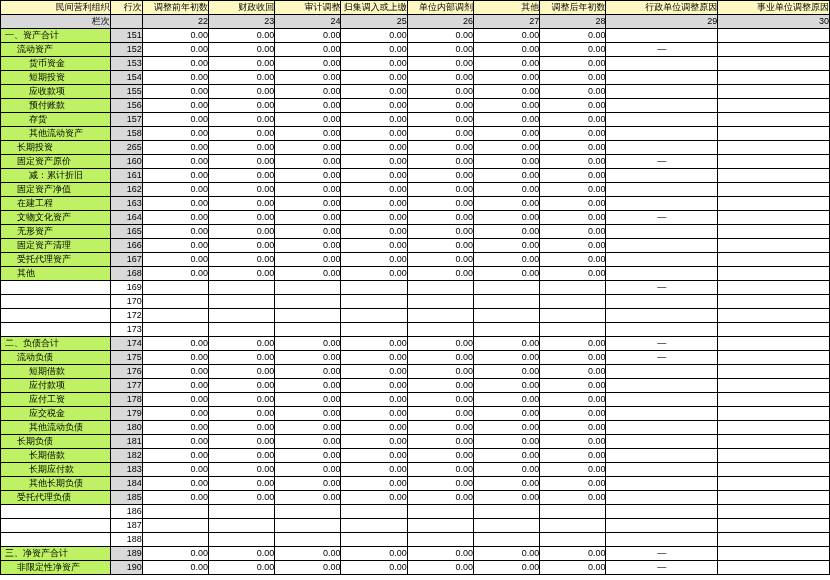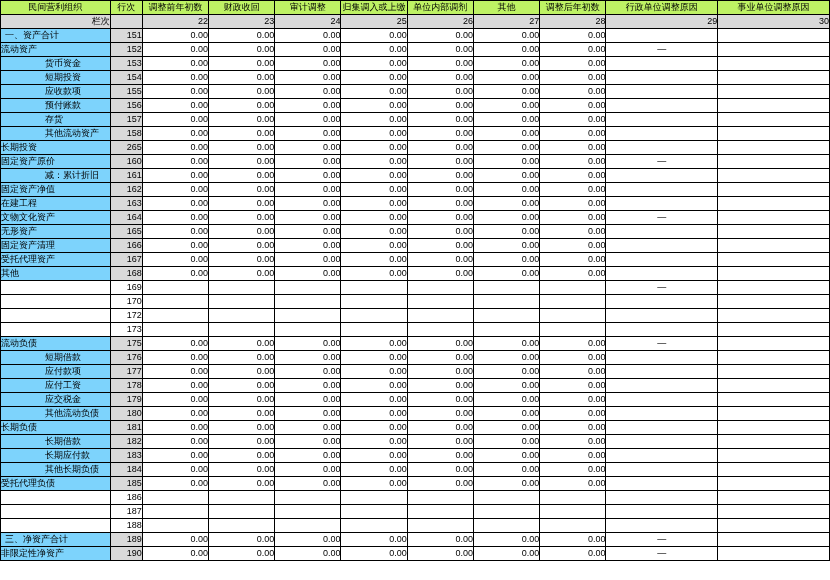--- a/index.html
+++ b/index.html
@@ -16,42 +16,42 @@
     white-space:nowrap;
     box-sizing:border-box;
   }
   
   col.c-label{width:106px;}
   col.c-line{width:31px;}
   col.c-num{width:64px;}
   col.c-rsn{width:108px;}
 
   th.hdr{
-    background:#bef264;
+    background:#fef9c3;
     font-weight:normal;
     font-size:10px;
-    text-align:center;
+    text-align:right;
     height:26px;
     line-height:26px;
   }
   td.subhdr{
     background:#d9d9d9;
     text-align:right;
     font-size:9px;
     height:13px;
   }
   td.label{
-    background:#7dd3fc;
+    background:#bef264;
     font-size:9px;
     padding-left:2px;
     text-align:left;
   }
   td.label.ind0{padding-left:4px;}
-  td.label.ind1{padding-left:0;}
-  td.label.ind2{padding-left:44px;}
+  td.label.ind1{padding-left:16px;}
+  td.label.ind2{padding-left:28px;}
   td.label.blank{background:#fff;}
   td.line{
     background:#d9d9d9;
     text-align:right;
     font-size:9px;
   }
   td.line.blank{background:#fff;}
   td.num{
     background:#fff;
     text-align:right;
@@ -392,20 +392,33 @@
           <td class="num"></td>
           <td class="num"></td>
           <td class="num"></td>
           <td class="num"></td>
           <td class="num"></td>
           <td class="num"></td>
           <td class="rsn"></td>
           <td class="rsn"></td>
         </tr>
         <tr>
+          <td class="label ind0">二、负债合计</td>
+          <td class="line">174</td>
+          <td class="num">0.00</td>
+          <td class="num">0.00</td>
+          <td class="num">0.00</td>
+          <td class="num">0.00</td>
+          <td class="num">0.00</td>
+          <td class="num">0.00</td>
+          <td class="num">0.00</td>
+          <td class="rsn">—</td>
+          <td class="rsn"></td>
+        </tr>
+        <tr>
           <td class="label ind1">流动负债</td>
           <td class="line">175</td>
           <td class="num">0.00</td>
           <td class="num">0.00</td>
           <td class="num">0.00</td>
           <td class="num">0.00</td>
           <td class="num">0.00</td>
           <td class="num">0.00</td>
           <td class="num">0.00</td>
           <td class="rsn">—</td>

